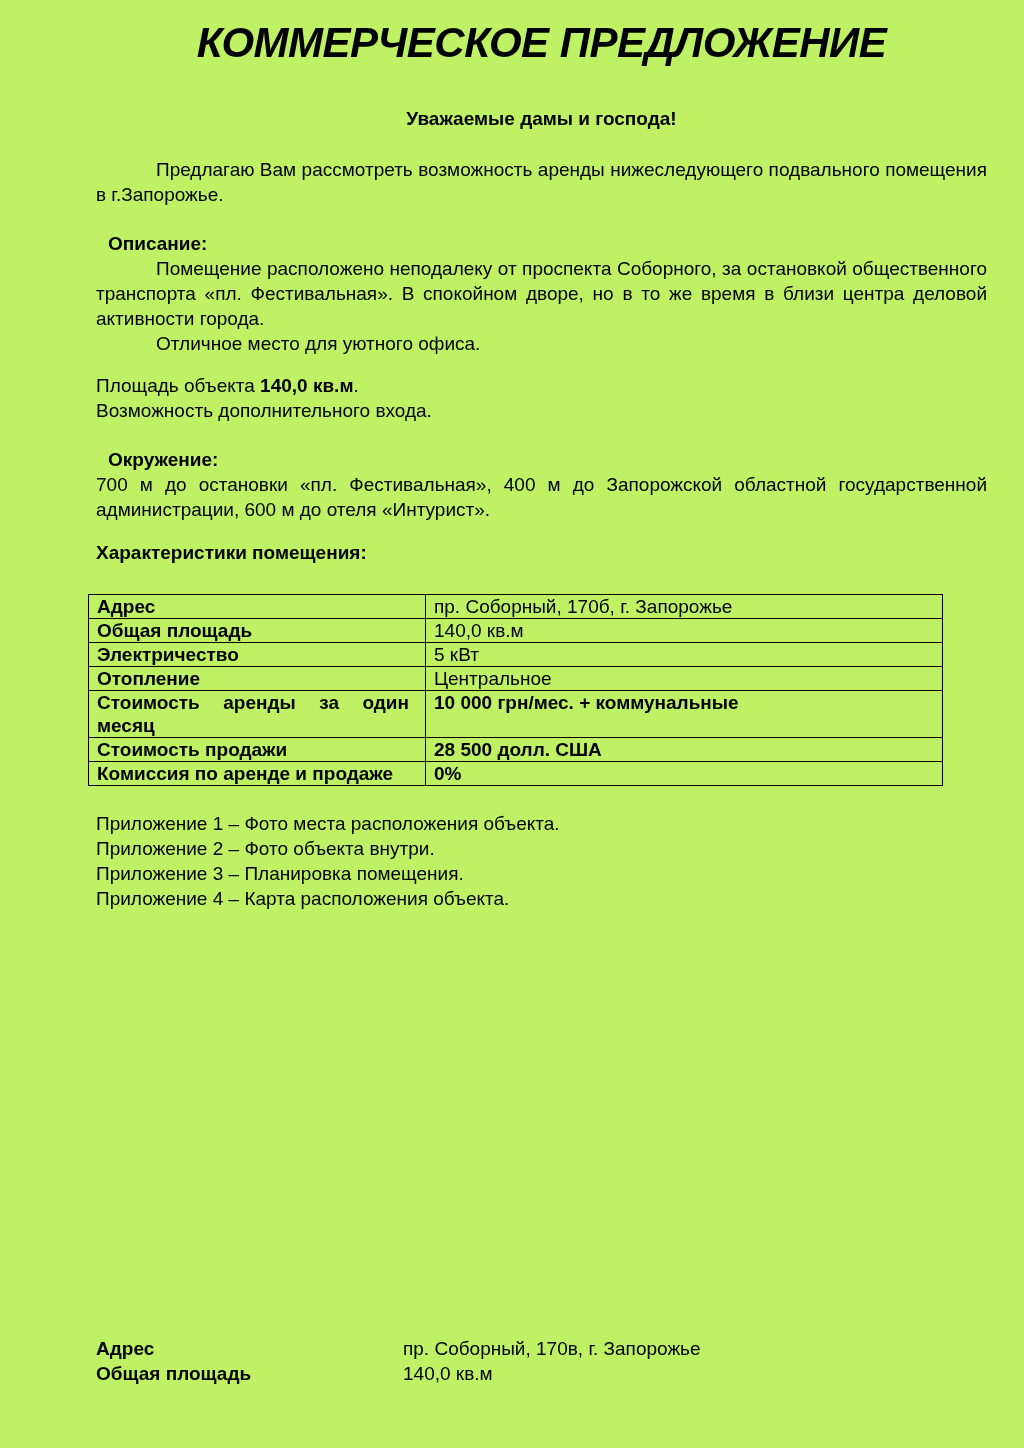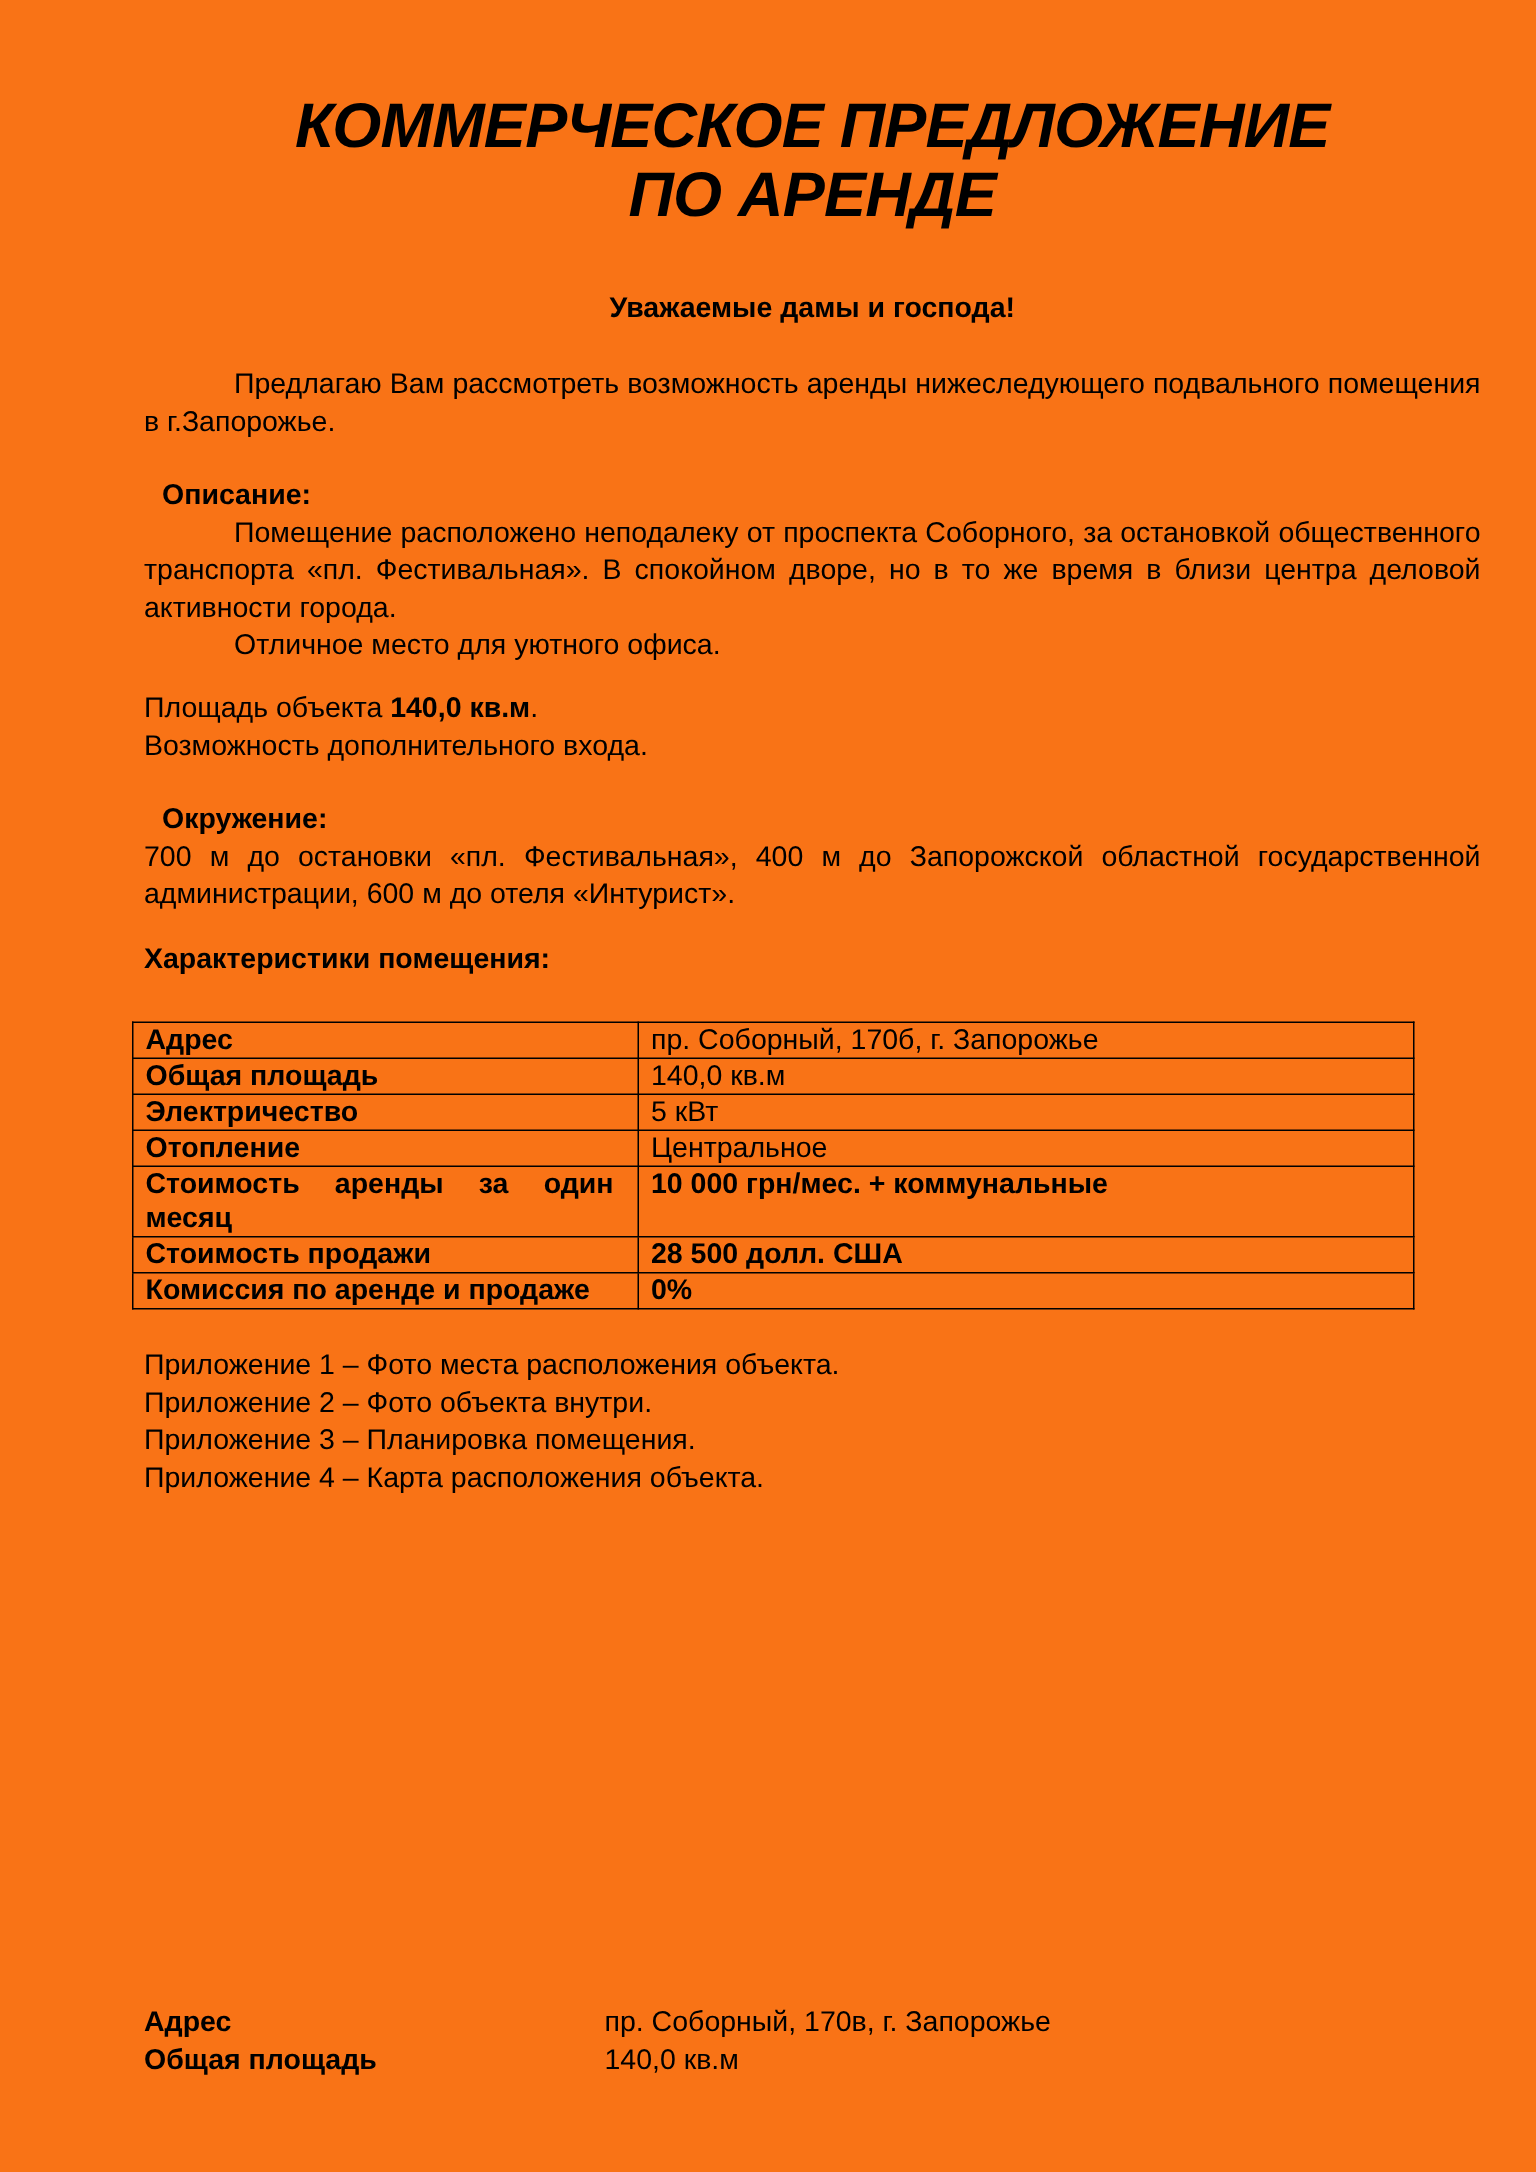--- a/index.html
+++ b/index.html
@@ -6,23 +6,23 @@
   html, body { background: #ffffff; }
   body {
     width: 1024px; height: 1448px;
     color: #000000;
     font-family: "Liberation Sans", sans-serif;
     font-size: 19px; line-height: 25px;
   }
   .page {
     position: relative;
     width: 1024px; height: 1448px;
-    padding: 61px 37px 0 96px;
+    padding: 20px 37px 0 96px;
     overflow: hidden;
-    background: #f97316;
+    background: #bef264;
   }
   .doc-title {
     font-size: 42px; line-height: 46px;
     font-weight: bold; font-style: italic;
     text-align: center;
     letter-spacing: -0.5px;
   }
   .greeting { margin-top: 40px; font-weight: bold; text-align: center; }
   .intro { margin-top: 26px; text-align: justify; text-indent: 60px; }
   .section-heading { margin-top: 24px; font-weight: bold; margin-left: 12px; }
@@ -51,21 +51,20 @@
   .footer-row { display: flex; }
   .footer-label { width: 307px; font-weight: bold; }
 </style>
 </head>
 <body>
 
 <div class="page">
 
   <div class="doc-title">
     <div>КОММЕРЧЕСКОЕ ПРЕДЛОЖЕНИЕ</div>
-    <div>ПО АРЕНДЕ</div>
   </div>
 
   <div class="greeting">Уважаемые дамы и господа!</div>
 
   <div class="intro">Предлагаю Вам рассмотреть возможность аренды нижеследующего подвального помещения в г.Запорожье.</div>
 
   <div class="section-heading">Описание:</div>
   <div class="para-indent">Помещение расположено неподалеку от проспекта Соборного, за остановкой общественного транспорта «пл. Фестивальная». В спокойном дворе, но в то же время в близи центра деловой активности города.</div>
   <div class="para-indent">Отличное место для уютного офиса.</div>
 

